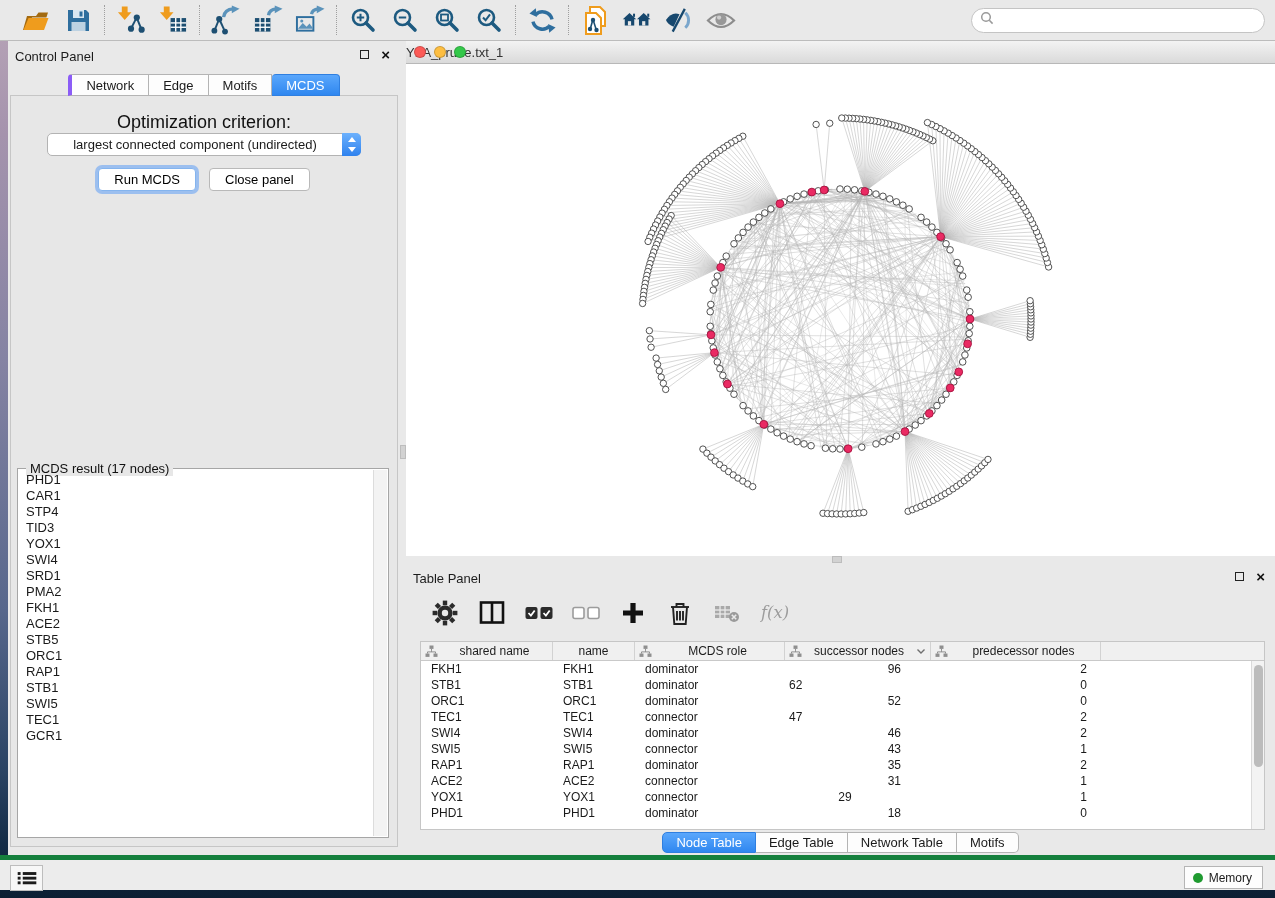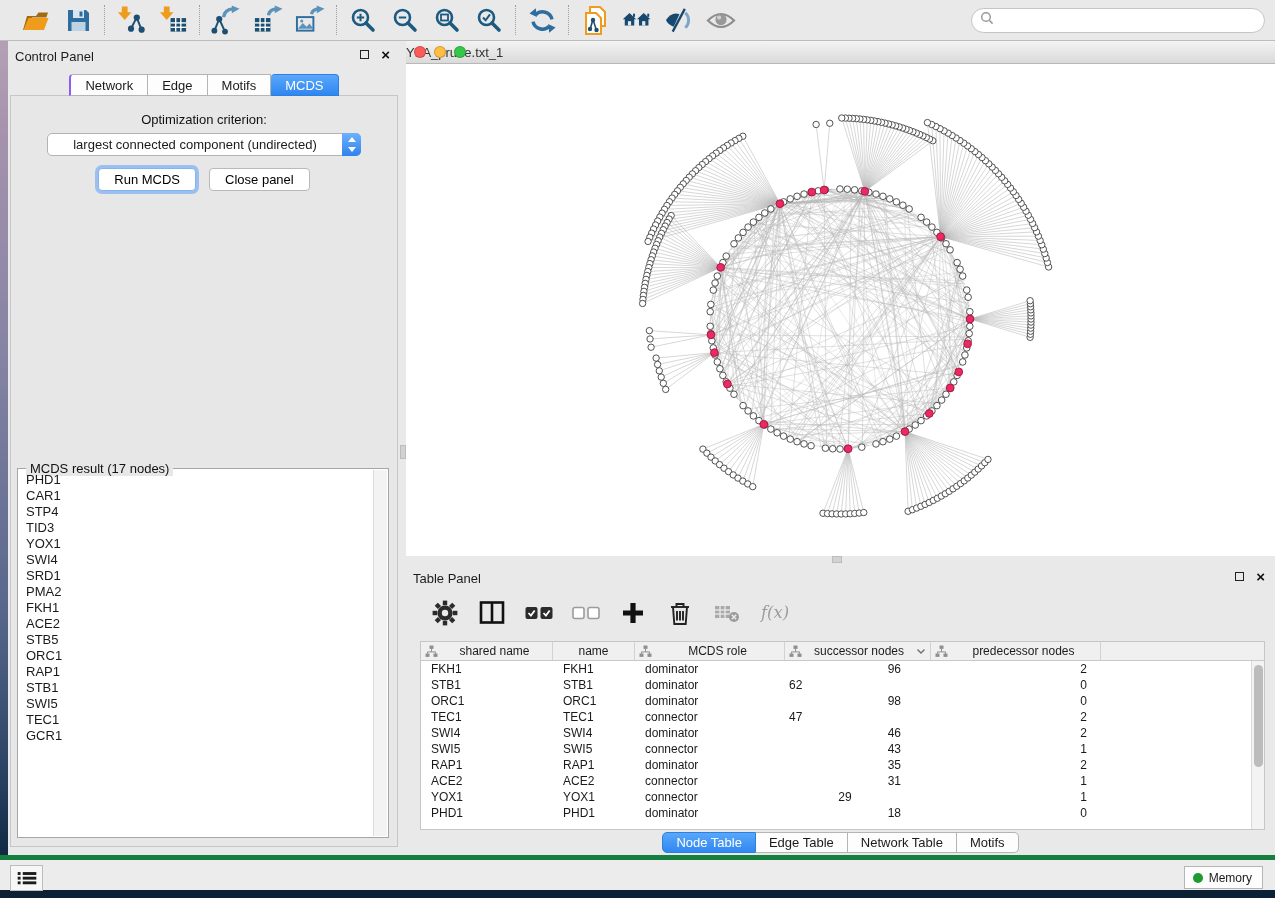--- a/index.html
+++ b/index.html
@@ -27,27 +27,27 @@
   .control-panel { left:8px; top:41px; width:392px; height:814px; background:#e9e9e9; }
   .panel-header { position:absolute; left:0; top:0; width:100%; height:30px; display:flex; align-items:center; }
   .panel-title { font-size:13px; color:#1c1c1c; padding-left:7px; }
   .panel-hdr-icons { position:absolute; right:10px; top:9px; display:flex; gap:12px; align-items:center; }
   .float-box { width:9px; height:9px; border:1.5px solid #222; cursor:pointer; }
   .close-x { font-size:15px; font-weight:bold; color:#111; line-height:9px; cursor:pointer; }
 
   .cp-tabs { position:absolute; left:0; top:33px; width:100%; display:flex; justify-content:center; z-index:3; }
   .cp-tab { height:22px; padding:0 14px; display:flex; align-items:center; font-size:13px;
             background:#fdfdfd; border:1px solid #b4b4b4; border-left:none; cursor:pointer; }
-  .cp-tab:first-child { border-left:2px solid #8b5cf6; border-radius:4px 0 0 0; }
+  .cp-tab:first-child { border-left:4px solid #8b5cf6; border-radius:4px 0 0 0; }
   .cp-tab:last-child  { border-radius:0 4px 0 0; }
   .cp-tab.sel { background:linear-gradient(#5aa7fc,#2f87f0); color:#fff; border-color:#2f7fe0; border-radius:4px 4px 0 0; }
 
   .panel-body { position:absolute; left:2px; top:54px; width:388px; height:752px;
                 background:#e7e7e7; border:1px solid #c6c6c6; }
-  .opt-label { position:absolute; top:16px; width:100%; text-align:center; font-size:13px; color:#111; }
+  .opt-label { position:absolute; top:16px; width:100%; text-align:center; font-size:18px; color:#111; }
   .dropdown { position:absolute; top:37px; left:50%; transform:translateX(-50%); width:314px; height:23px;
               background:#fff; border:1px solid #b3b3b3; border-radius:5px; display:flex; align-items:center; cursor:pointer; }
   .dropdown .dd-text { flex:1; text-align:center; font-size:13px; }
   .dd-stepper { width:19px; height:23px; margin-right:-1px; border-radius:0 5px 5px 0;
                 background:linear-gradient(#6cb1fd,#2f82ee); position:relative; }
   .dd-stepper .up, .dd-stepper .dn { position:absolute; left:50%; transform:translateX(-50%);
         width:0; height:0; border-left:4px solid transparent; border-right:4px solid transparent; }
   .dd-stepper .up { top:4px; border-bottom:5px solid #fff; }
   .dd-stepper .dn { bottom:4px; border-top:5px solid #fff; }
 
@@ -1366,21 +1366,21 @@
           <div class="td" style="width: 132px; text-align: left; padding-left: 10px;">STB1</div>
           <div class="td" style="width: 82px; text-align: left; padding-left: 10px;">STB1</div>
           <div class="td" style="width: 150px; text-align: left; padding-left: 10px;">dominator</div>
           <div class="td" style="width: 146px; text-align: left; padding-right: 30px;">62</div>
           <div class="td" style="width: 170px; text-align: right; padding-right: 14px;">0</div>
         </div>
         <div class="trow">
           <div class="td" style="width: 132px; text-align: left; padding-left: 10px;">ORC1</div>
           <div class="td" style="width: 82px; text-align: left; padding-left: 10px;">ORC1</div>
           <div class="td" style="width: 150px; text-align: left; padding-left: 10px;">dominator</div>
-          <div class="td" style="width: 146px; text-align: right; padding-right: 30px;">98</div>
+          <div class="td" style="width: 146px; text-align: right; padding-right: 30px;">52</div>
           <div class="td" style="width: 170px; text-align: right; padding-right: 14px;">0</div>
         </div>
         <div class="trow">
           <div class="td" style="width: 132px; text-align: left; padding-left: 10px;">TEC1</div>
           <div class="td" style="width: 82px; text-align: left; padding-left: 10px;">TEC1</div>
           <div class="td" style="width: 150px; text-align: left; padding-left: 10px;">connector</div>
           <div class="td" style="width: 146px; text-align: left; padding-right: 30px;">47</div>
           <div class="td" style="width: 170px; text-align: right; padding-right: 14px;">2</div>
         </div>
         <div class="trow">

